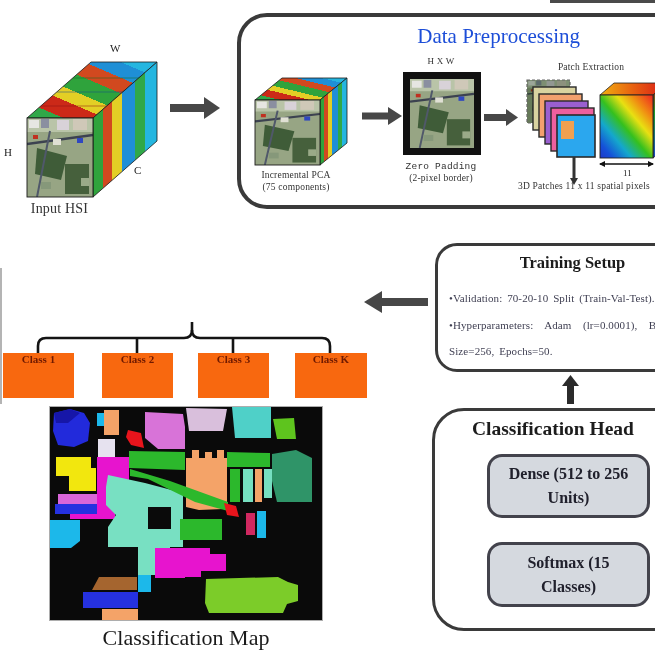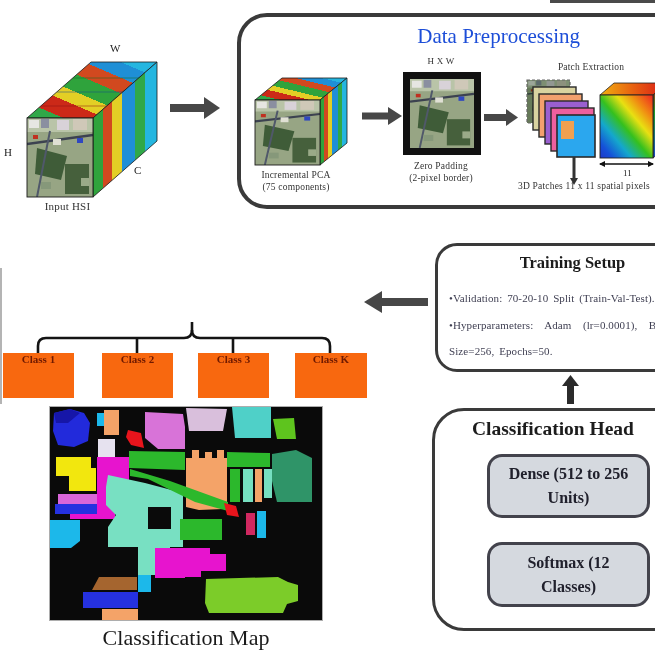--- a/index.html
+++ b/index.html
@@ -92,21 +92,21 @@
     <polygon points="85,78 149,22 149,101 85,157" fill="url(#g-spec-side)" stroke="#1a1a1a" stroke-width="0.8"></polygon>
     <use href="#aerial" x="19" y="78" width="66" height="79"></use>
     <rect x="19" y="78" width="66" height="79" fill="none" stroke="#1a1a1a" stroke-width="0.9"></rect>
     <line x1="33" y1="66" x2="99" y2="66" stroke="#8a1010" stroke-width="1" opacity="0.5"></line>
     <line x1="49" y1="52" x2="115" y2="52" stroke="#104a8a" stroke-width="1" opacity="0.5"></line>
     <line x1="65" y1="38" x2="131" y2="38" stroke="#0a6a20" stroke-width="1" opacity="0.5"></line>
   </svg>
   <div class="abs lab" style="left:110px;top:42px;">W</div>
   <div class="abs lab" style="left:4px;top:146px;">H</div>
   <div class="abs lab" style="left:134px;top:164px;">C</div>
-  <div class="abs cap" style="left:20px;top:200px;width:95px;font-size:11px;">Input HSI</div>
+  <div class="abs cap" style="left:12px;top:200px;width:95px;font-size:14px;">Input HSI</div>
 
   <svg class="abs" style="left:170px;top:97px;" width="50" height="22">
     <rect x="0" y="7" width="34" height="8" fill="#474747"></rect>
     <polygon points="34,0 50,11 34,22" fill="#474747"></polygon>
   </svg>
 
   <div class="abs box-outline" style="left:237px;top:13px;width:478px;height:188px;border-width:4px;border-radius:30px;"></div>
   <div class="abs dp-title" style="left:340px;top:24px;width:240px;">Data Preprocessing</div>
 
   <svg class="abs" style="left:248px;top:70px;" width="104" height="102">
@@ -121,21 +121,21 @@
   <svg class="abs" style="left:362px;top:107px;" width="40" height="18">
     <rect x="0" y="5.5" width="26" height="7" fill="#474747"></rect>
     <polygon points="26,0 40,9 26,18" fill="#474747"></polygon>
   </svg>
 
   <div class="abs cap" style="left:391px;top:56px;width:100px;font-size:9px;">H X W</div>
   <svg class="abs" style="left:403px;top:72px;" width="78" height="83">
     <rect width="78" height="83" fill="#111"></rect>
     <use href="#aerial" x="7" y="7" width="64" height="69"></use>
   </svg>
-  <div class="abs cap" style="left:391px;top:161px;width:100px;">Zero Padding</div>
+  <div class="abs cap" style="left:391px;top:161px;width:100px;font-family:Liberation Mono, monospace;">Zero Padding</div>
   <div class="abs cap" style="left:391px;top:173px;width:100px;">(2-pixel border)</div>
 
   <svg class="abs" style="left:484px;top:109px;" width="34" height="17">
     <rect x="0" y="5" width="22" height="7" fill="#474747"></rect>
     <polygon points="22,0 34,8.5 22,17" fill="#474747"></polygon>
   </svg>
 
   <div class="abs cap" style="left:541px;top:62px;width:100px;">Patch Extraction</div>
   <svg class="abs" style="left:516px;top:74px;" width="96" height="114">
     <g>
@@ -265,16 +265,16 @@
     <polygon points="8.5,0 0,11 17,11" fill="#2b2b2b"></polygon>
     <rect x="5" y="11" width="7" height="18" fill="#2b2b2b"></rect>
   </svg>
 
   <div class="abs box-outline" style="left:432px;top:408px;width:280px;height:217px;border-radius:32px;"></div>
   <div class="abs ch-title" style="left:472px;top:418px;">Classification Head</div>
   <div class="abs inner-gray" style="left:487px;top:454px;width:163px;height:64px;">
     <span>Dense (512 to 256 Units)</span>
   </div>
   <div class="abs inner-gray" style="left:487px;top:542px;width:163px;height:65px;">
-    <span>Softmax (12 Classes)</span>
+    <span>Softmax (15 Classes)</span>
   </div>
 
 </div>
 
 </body></html>

